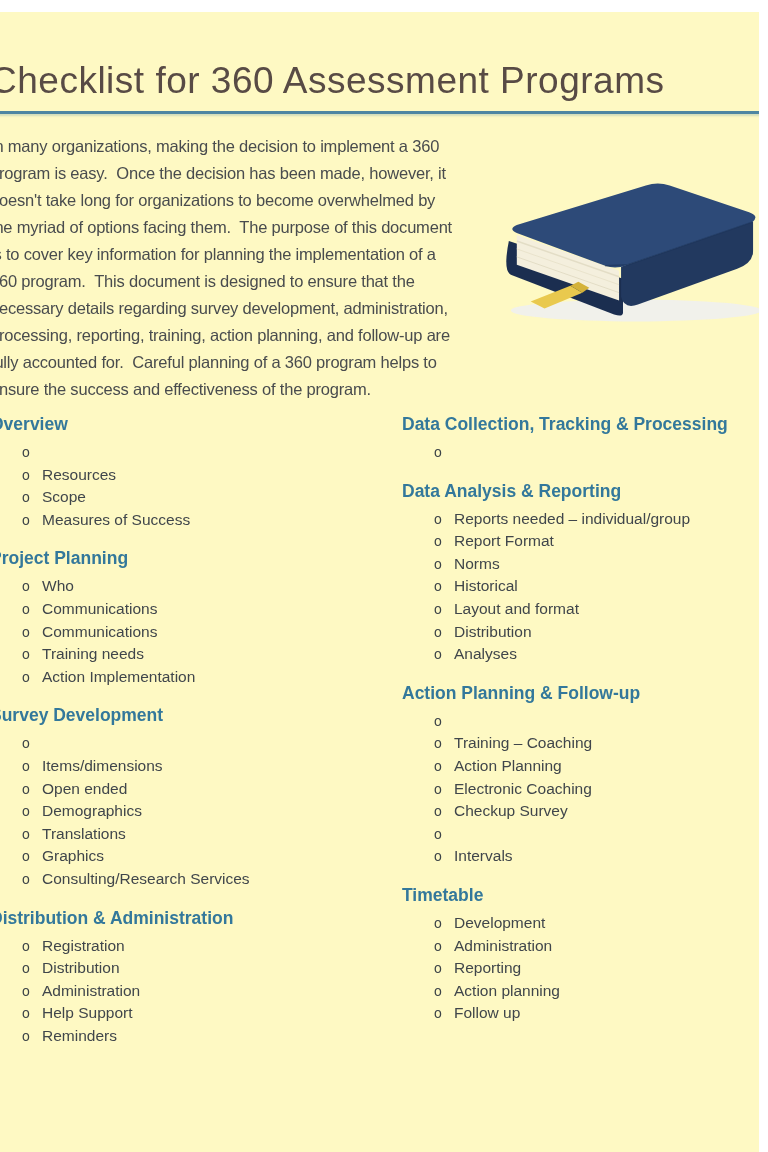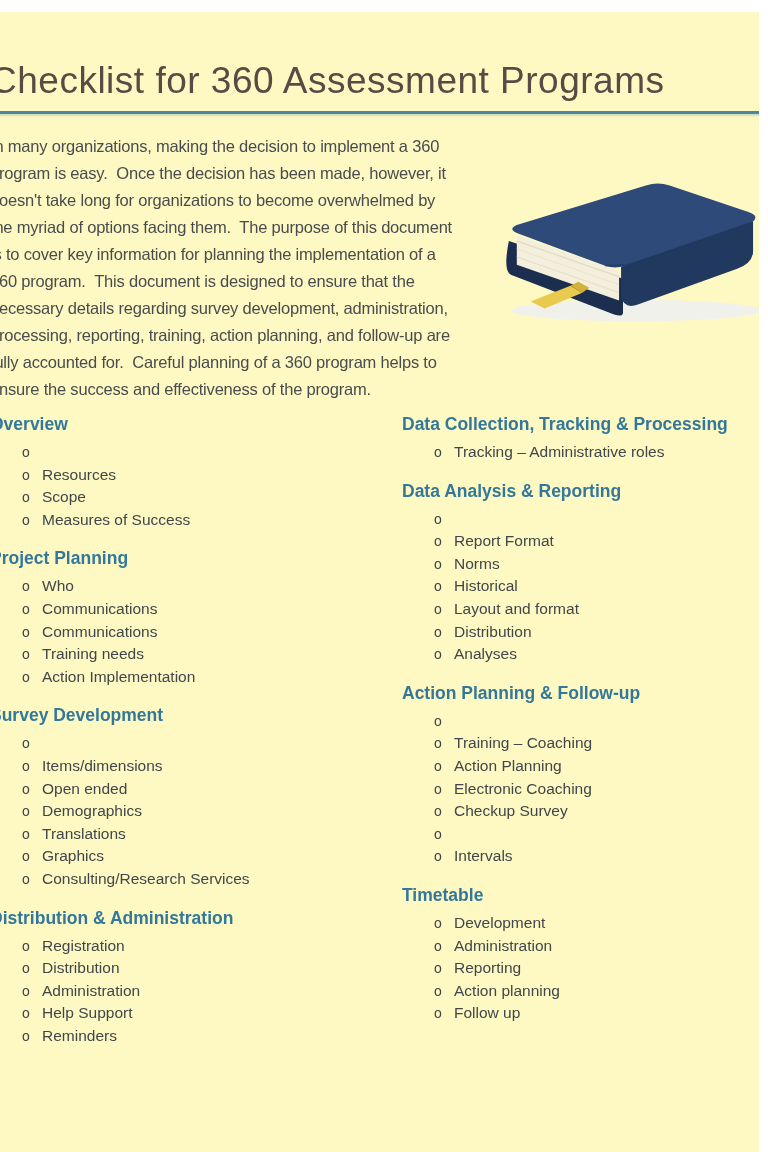--- a/index.html
+++ b/index.html
@@ -206,29 +206,29 @@
               </li>
             </ul>
           </section>
         </div>
       <div class="col-right">
           <section class="checklist-section">
             <h2>Data Collection, Tracking &amp; Processing</h2>
             <ul>
               <li>
                 <span class="b">o</span>
-                <span class="t">Tracking – Administrative roles</span>
               </li>
             </ul>
           </section>
           <section class="checklist-section">
             <h2>Data Analysis &amp; Reporting</h2>
             <ul>
               <li>
                 <span class="b">o</span>
+                <span class="t">Reports needed – individual/group</span>
               </li>
               <li>
                 <span class="b">o</span>
                 <span class="t">Report Format</span>
               </li>
               <li>
                 <span class="b">o</span>
                 <span class="t">Norms</span>
               </li>
               <li>

